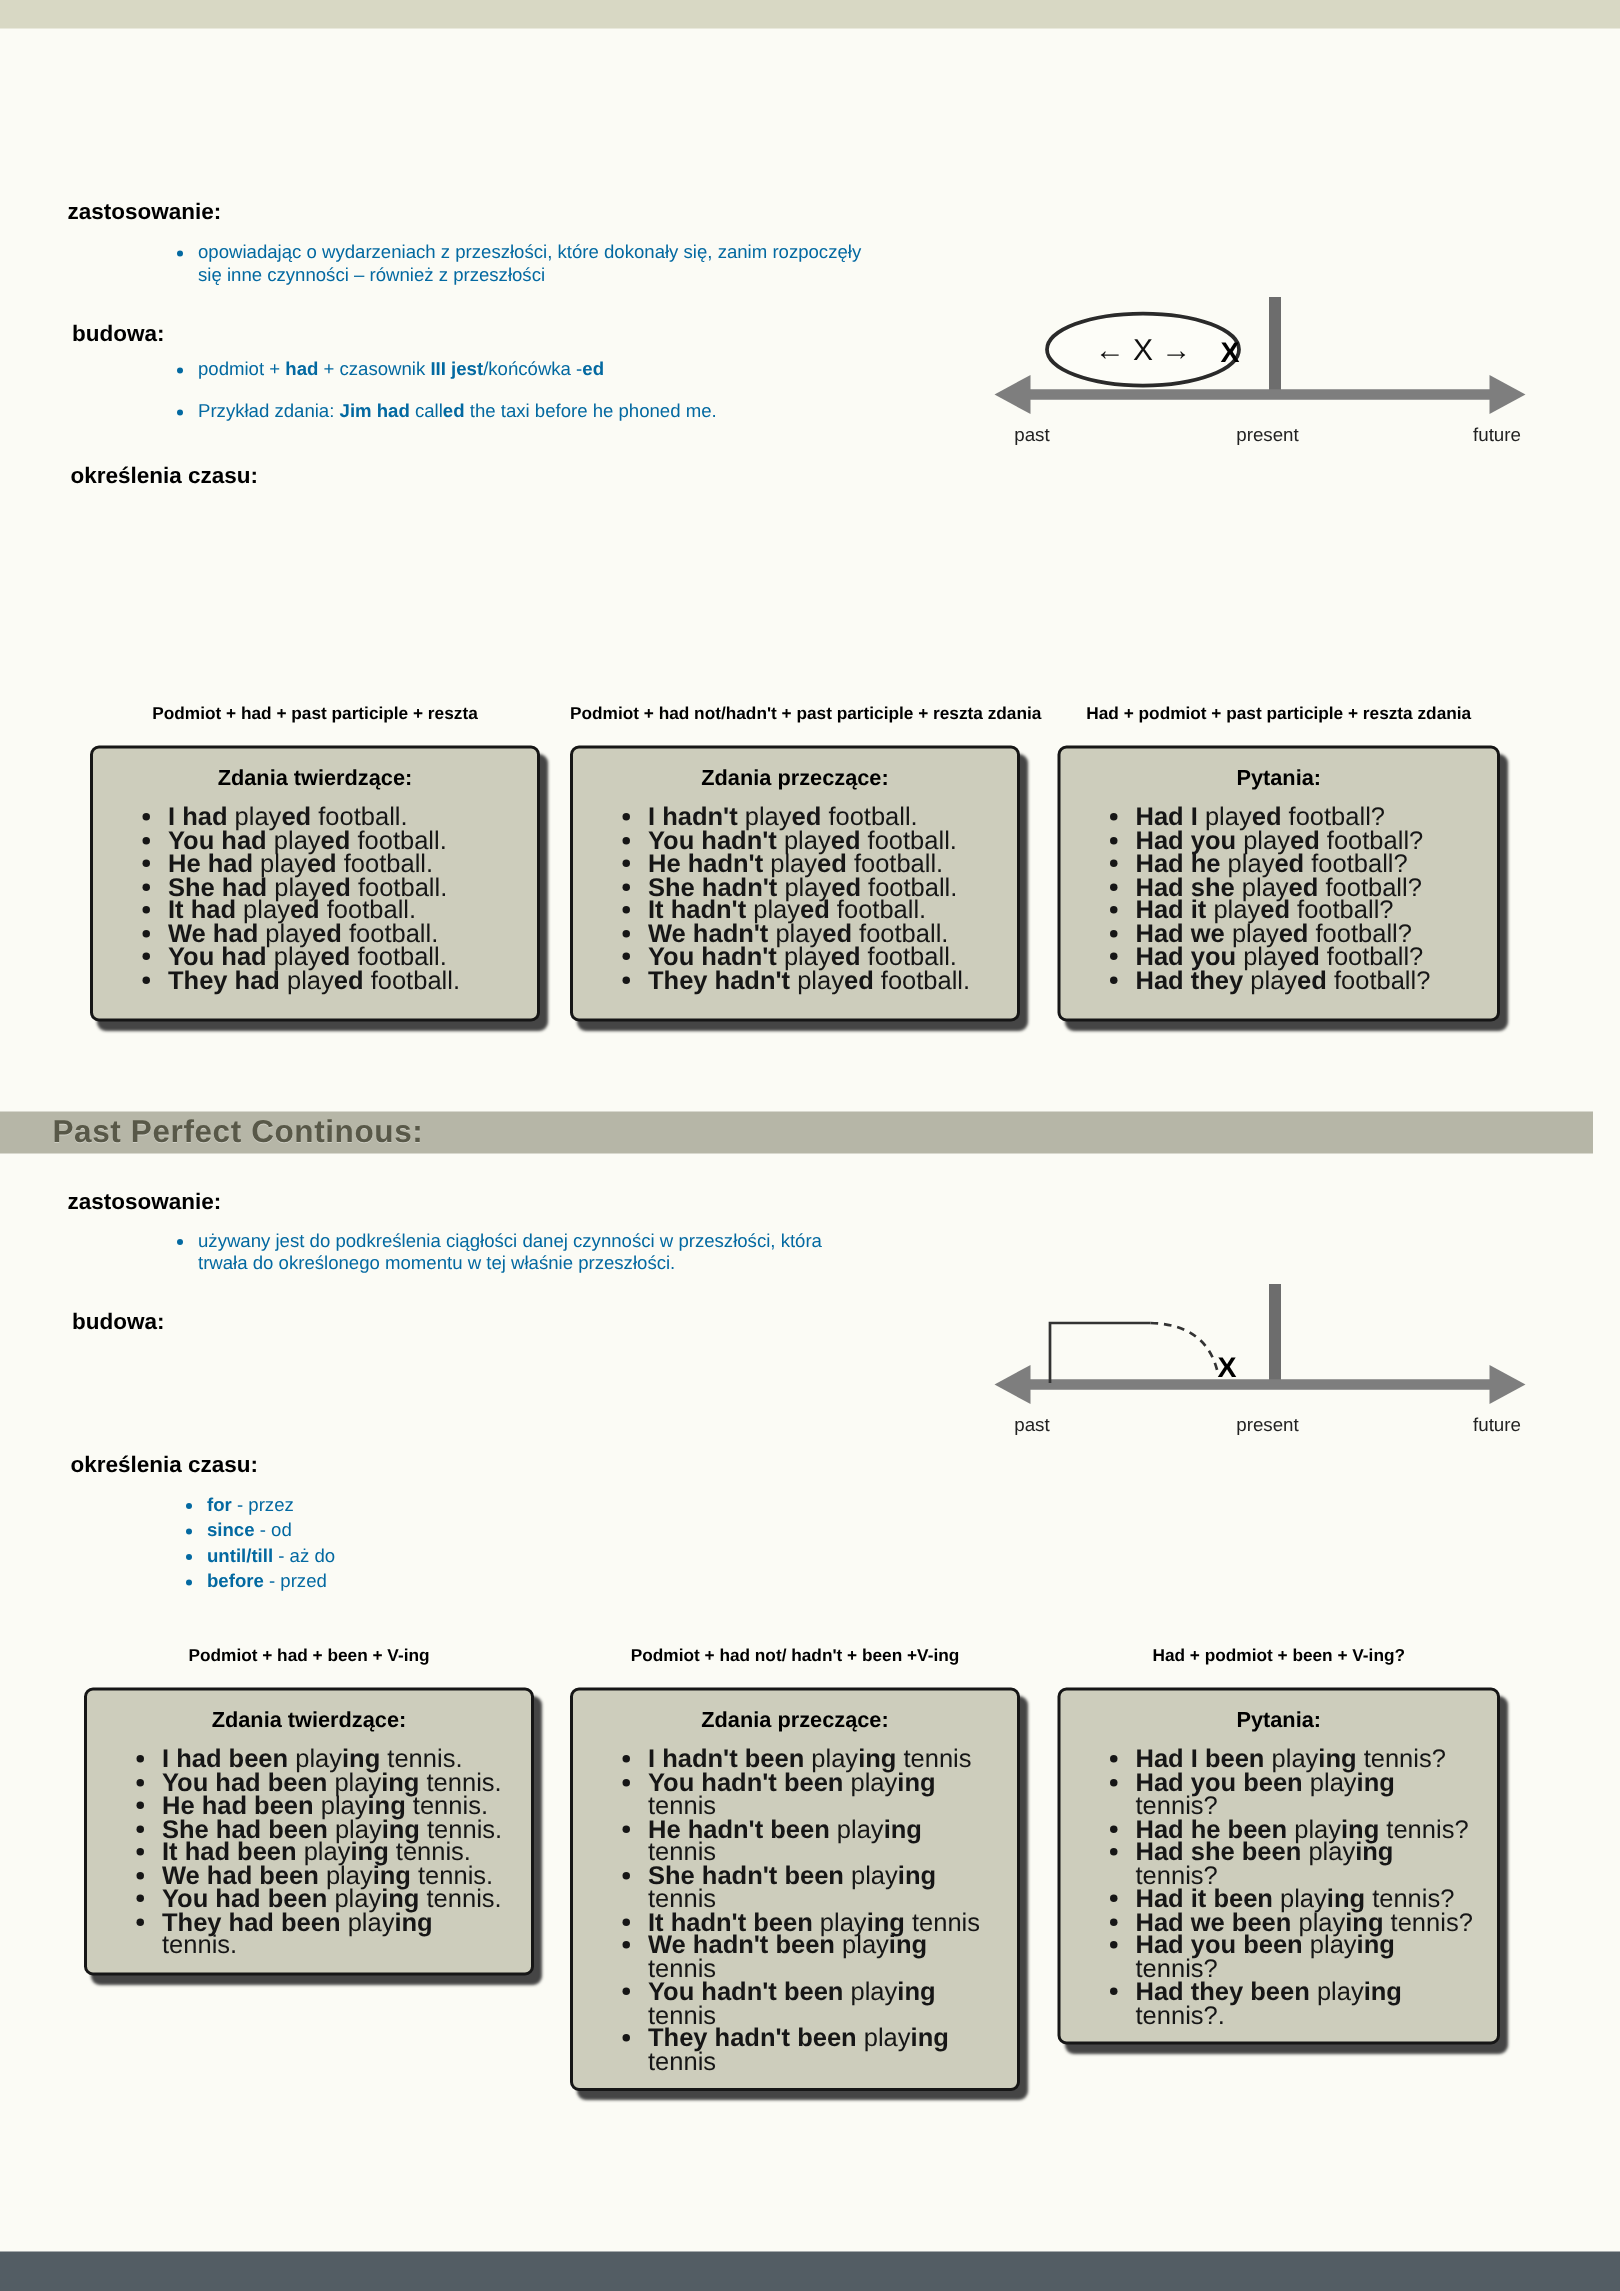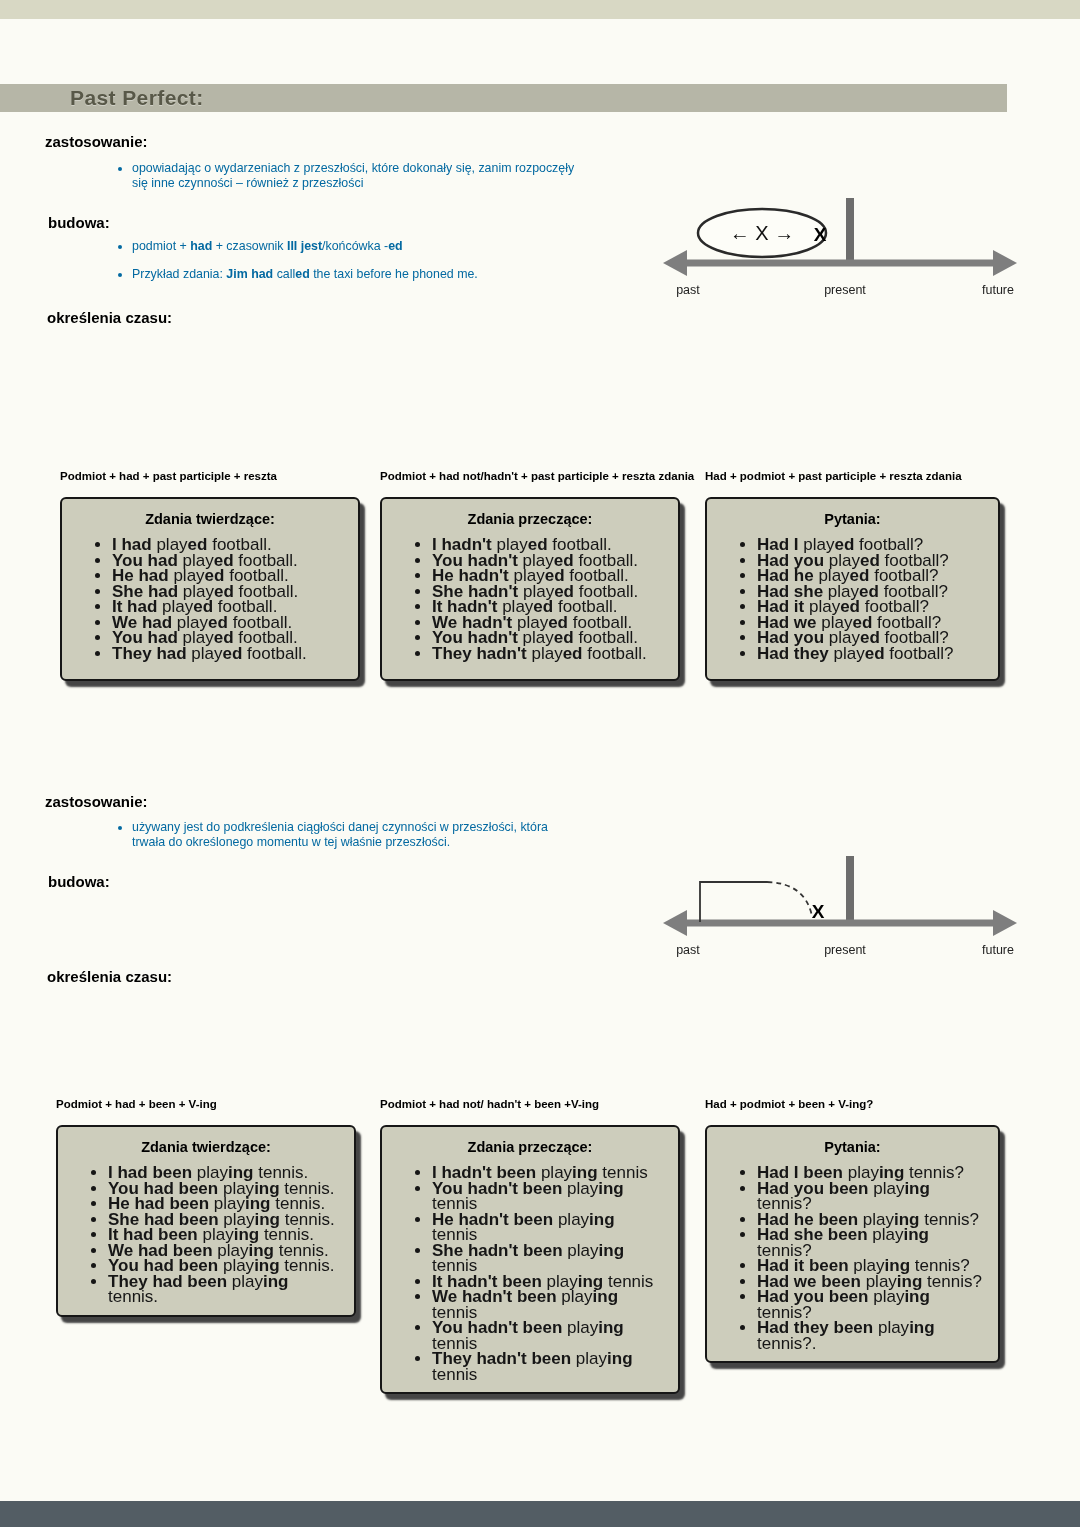--- a/index.html
+++ b/index.html
@@ -12,38 +12,35 @@
   .section-title{font-size:21px;font-weight:800;color:#585848;letter-spacing:.4px;
                  text-shadow:0 1px 0 rgba(255,255,255,.35)}
   .lbl{position:absolute;font-size:15px;font-weight:700;color:#000}
   ul.blist{position:absolute;list-style:disc;padding-left:16px;margin:0;
            font-size:12.4px;line-height:15px;color:#0369a1}
   ul.blist li{margin-bottom:2px}
   ul.spaced li{margin-bottom:13px}
   .timeline{position:absolute}
   .row{position:absolute;left:0;width:100%;height:240px}
   .col{position:absolute;top:0}
-  .formula{font-size:11.5px;font-weight:700;margin-bottom:15px;
+  .formula{font-size:11.5px;font-weight:700;text-align:center;margin-bottom:15px;
            white-space:nowrap;color:#000}
   .gbox{background:#cdcdbc;border:2px solid #161616;border-radius:6px;
         box-shadow:5px 6px 2px #454545;padding:12px 14px 10px;min-height:184px;box-sizing:border-box}
   .gbox h3{text-align:center;font-size:14.5px;margin:0 0 10px;color:#000}
   .gbox ul{list-style:disc;padding-left:36px;font-size:17px;line-height:15.5px;margin:0;color:#161616}
   b{font-weight:700}
 </style>
 </head>
 <body>
 
 <div class="page">
 
   <div class="top-strip"></div>
 
-  <div class="section-bar" style="top:84px;width:1007px">
-    <span class="section-title" style="padding-left:70px">Past Perfect:</span>
-  </div>
 
   <div class="lbl" style="left:45px;top:133px">zastosowanie:</div>
   <ul class="blist" style="left:116px;top:161px;width:445px">
       <li>opowiadając o wydarzeniach z przeszłości, które dokonały się, zanim rozpoczęły się inne czynności – również z przeszłości</li>
     </ul>
 
   <div class="lbl" style="left:48px;top:214px">budowa:</div>
   <ul class="blist spaced" style="left:116px;top:239px;width:560px">
       <li>podmiot + <b>had</b> + czasownik <b>III jest</b>/końcówka -<b>ed</b></li>
       <li>Przykład zdania: <b>Jim had</b> call<b>ed</b> the taxi before he phoned me.</li>
@@ -108,20 +105,23 @@
             <li><b>Had she</b> play<b>ed</b> football?</li>
             <li><b>Had it</b> play<b>ed</b> football?</li>
             <li><b>Had we</b> play<b>ed</b> football?</li>
             <li><b>Had you</b> play<b>ed</b> football?</li>
             <li><b>Had they</b> play<b>ed</b> football?</li>
           </ul>
       </div>
     </div>
   </div>
 
+  <div class="section-bar" style="top:741px;width:1062px">
+    <span class="section-title" style="padding-left:35px">Past Perfect Continous:</span>
+  </div>
 
   <div class="lbl" style="left:45px;top:793px">zastosowanie:</div>
   <ul class="blist" style="left:116px;top:820px;width:445px">
       <li>używany jest do podkreślenia ciągłości danej czynności w przeszłości, która trwała do określonego momentu w tej właśnie przeszłości.</li>
     </ul>
 
   <div class="lbl" style="left:48px;top:873px">budowa:</div>
 
   <svg class="timeline" style="left:655px;top:852px" width="370" height="105" viewBox="0 0 370 105">
     <rect x="191" y="4" width="8" height="67" fill="#6d6d6d"></rect>
@@ -130,20 +130,26 @@
     <polygon points="362,71 338,58 338,84" fill="#7e7e7e"></polygon>
     <path d="M45,70 L45,30 L112,30" fill="none" stroke="#333" stroke-width="1.8"></path>
     <path d="M112,30 Q150,31 157,64" fill="none" stroke="#333" stroke-width="1.8" stroke-dasharray="5,4"></path>
     <text x="163" y="66" text-anchor="middle" font-size="19" font-weight="bold" fill="#000">X</text>
     <text x="33" y="102" text-anchor="middle" font-size="12.5" fill="#222">past</text>
     <text x="190" y="102" text-anchor="middle" font-size="12.5" fill="#222">present</text>
     <text x="343" y="102" text-anchor="middle" font-size="12.5" fill="#222">future</text>
   </svg>
 
   <div class="lbl" style="left:47px;top:968px">określenia czasu:</div>
+  <ul class="blist" style="left:122px;top:996px;width:300px">
+      <li><b>for</b> - przez</li>
+      <li><b>since</b> - od</li>
+      <li><b>until/till</b> - aż do</li>
+      <li><b>before</b> - przed</li>
+    </ul>
 
   <div class="row" style="top:1098px">
     <div class="col" style="left:56px;width:300px">
       <div class="formula">Podmiot + had + been + V-ing</div>
       <div class="gbox">
         <h3>Zdania twierdzące:</h3>
         <ul>
             <li><b>I had been</b> play<b>ing</b> tennis.</li>
             <li><b>You had been</b> play<b>ing</b> tennis.</li>
             <li><b>He had been</b> play<b>ing</b> tennis.</li>

